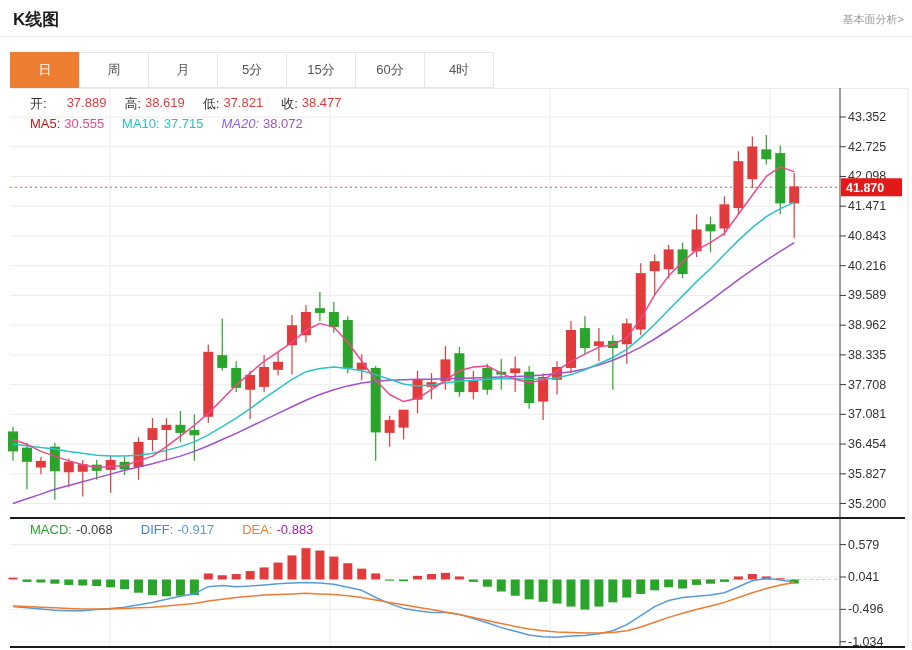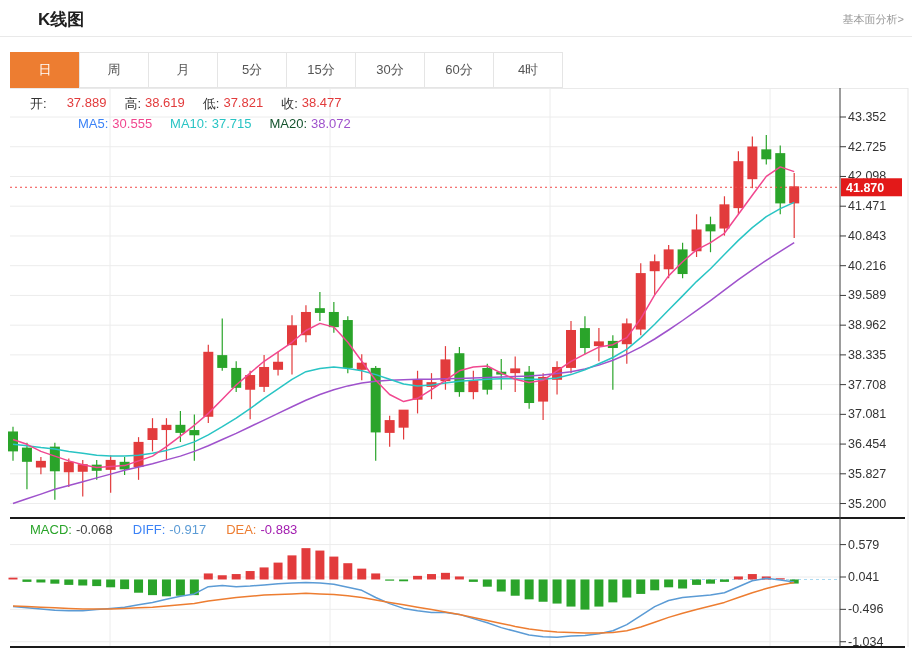--- a/index.html
+++ b/index.html
@@ -1,49 +1,48 @@
 <!DOCTYPE html>
 <html><head>
 <meta charset="utf-8">
 <style>
   html,body{margin:0;padding:0;background:#fff;}
   body{width:912px;height:650px;position:relative;overflow:hidden;
        font-family:"Liberation Sans","DejaVu Sans",sans-serif;}
-  .page-title{position:absolute;left:38px;top:8px;font-size:17px;font-weight:bold;color:#1f1f1f;}
+  .page-title{position:absolute;left:13px;top:8px;font-size:17px;font-weight:bold;color:#1f1f1f;}
   .fund-link{position:absolute;right:8px;top:12px;font-size:11px;color:#999;text-decoration:none;cursor:pointer;}
   .header-divider{position:absolute;left:0;top:36px;width:912px;border-top:1px solid #e9e9e9;}
   .tabs{position:absolute;left:10px;top:52px;display:flex;z-index:5;}
   .tab{width:70px;height:36px;box-sizing:border-box;border:1px solid #e5e5e5;margin-left:-1px;
        display:flex;align-items:center;justify-content:center;font-size:13px;color:#555;
        background:#fff;cursor:pointer;}
   .tab:first-child{margin-left:0;}
   .tab.active{background:#ed7d31;border-color:#ed7d31;color:#fff;}
   .legend-row{position:absolute;display:flex;gap:18px;font-size:13px;z-index:4;white-space:nowrap;}
   #ohlc-row{left:30px;top:95px;}
   #ma-row{left:30px;top:116px;}
-  #macd-row{left:30px;top:522px;gap:20px;}
+  #macd-row{left:30px;top:522px;gap:28px;}
   .lg-item{display:flex;gap:4px;}
   .lg-label{color:#333;}
   #kchart{position:absolute;left:0;top:88px;z-index:1;}
   #kchart text{font-family:"Liberation Sans","DejaVu Sans",sans-serif;}
 </style>
 </head>
 <body>
 
 <div class="page-title">K线图</div>
 <a class="fund-link">基本面分析&gt;</a>
 <div class="header-divider"></div>
 
 <div class="tabs">
     <div class="tab active">日</div>
     <div class="tab">周</div>
     <div class="tab">月</div>
     <div class="tab">5分</div>
     <div class="tab">15分</div>
-    <div class="tab">30分</div>
     <div class="tab">60分</div>
     <div class="tab">4时</div>
   </div>
 
 <div class="legend-row" id="ohlc-row">
     <span class="lg-item">
       <span class="lg-label">开:</span>
       <span style="color: rgb(226, 59, 60); margin-left: 16px;">37.889</span>
     </span>
     <span class="lg-item">
@@ -54,29 +53,29 @@
       <span class="lg-label">低:</span>
       <span style="color: rgb(226, 59, 60);">37.821</span>
     </span>
     <span class="lg-item">
       <span class="lg-label">收:</span>
       <span style="color: rgb(226, 59, 60);">38.477</span>
     </span>
   </div>
 <div class="legend-row" id="ma-row">
     <span class="lg-item">
-      <span class="lg-label" style="color: #3b82f6; margin-left: 48px;">MA5:</span>
+      <span class="lg-label" style="color: #b91c1c;">MA5:</span>
       <span style="color: rgb(241, 71, 143);">30.555</span>
     </span>
     <span class="lg-item">
       <span class="lg-label" style="color: rgb(41, 196, 196);">MA10:</span>
       <span style="color: rgb(41, 196, 196);">37.715</span>
     </span>
     <span class="lg-item">
-      <span class="lg-label" style="color: #14532d;">MA20:</span>
+      <span class="lg-label" style="color: #8b5cf6; font-style: italic;">MA20:</span>
       <span style="color: rgb(159, 82, 204);">38.072</span>
     </span>
   </div>
 <div class="legend-row" id="macd-row">
     <span class="lg-item">
       <span class="lg-label" style="color: rgb(42, 164, 42);">MACD:</span>
       <span style="color: #404040;">-0.068</span>
     </span>
     <span class="lg-item">
       <span class="lg-label" style="color: #3b82f6;">DIFF:</span>

